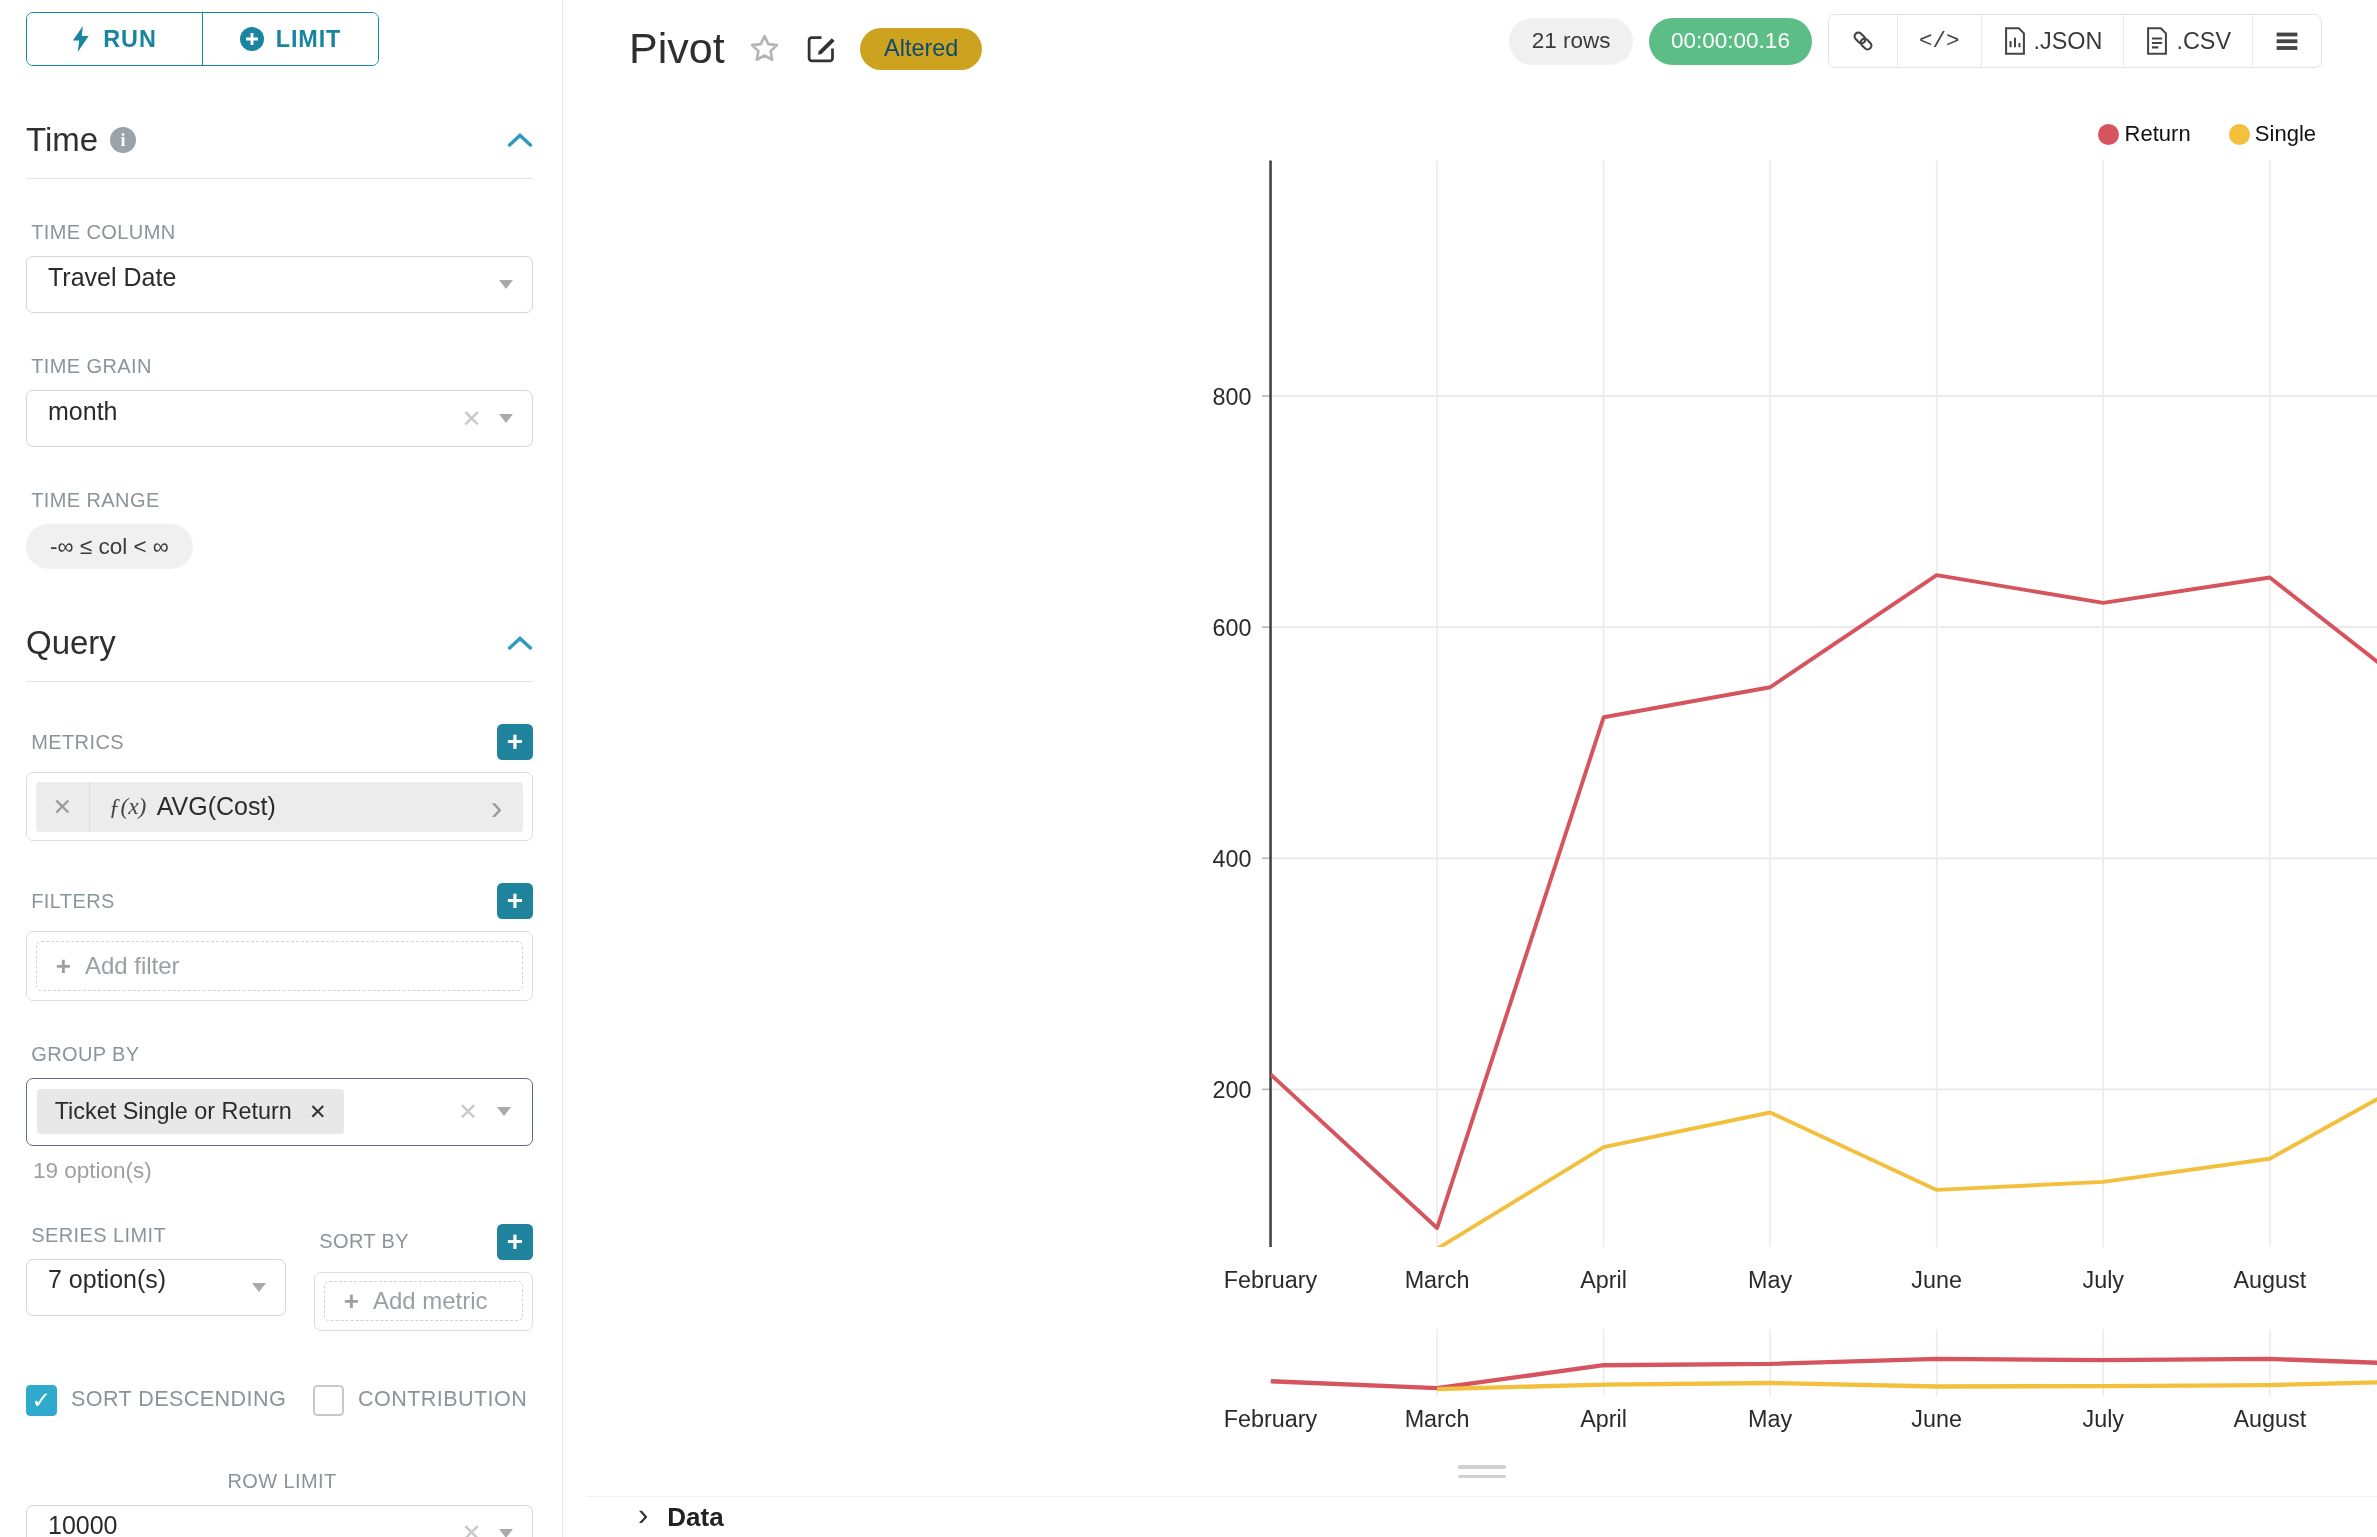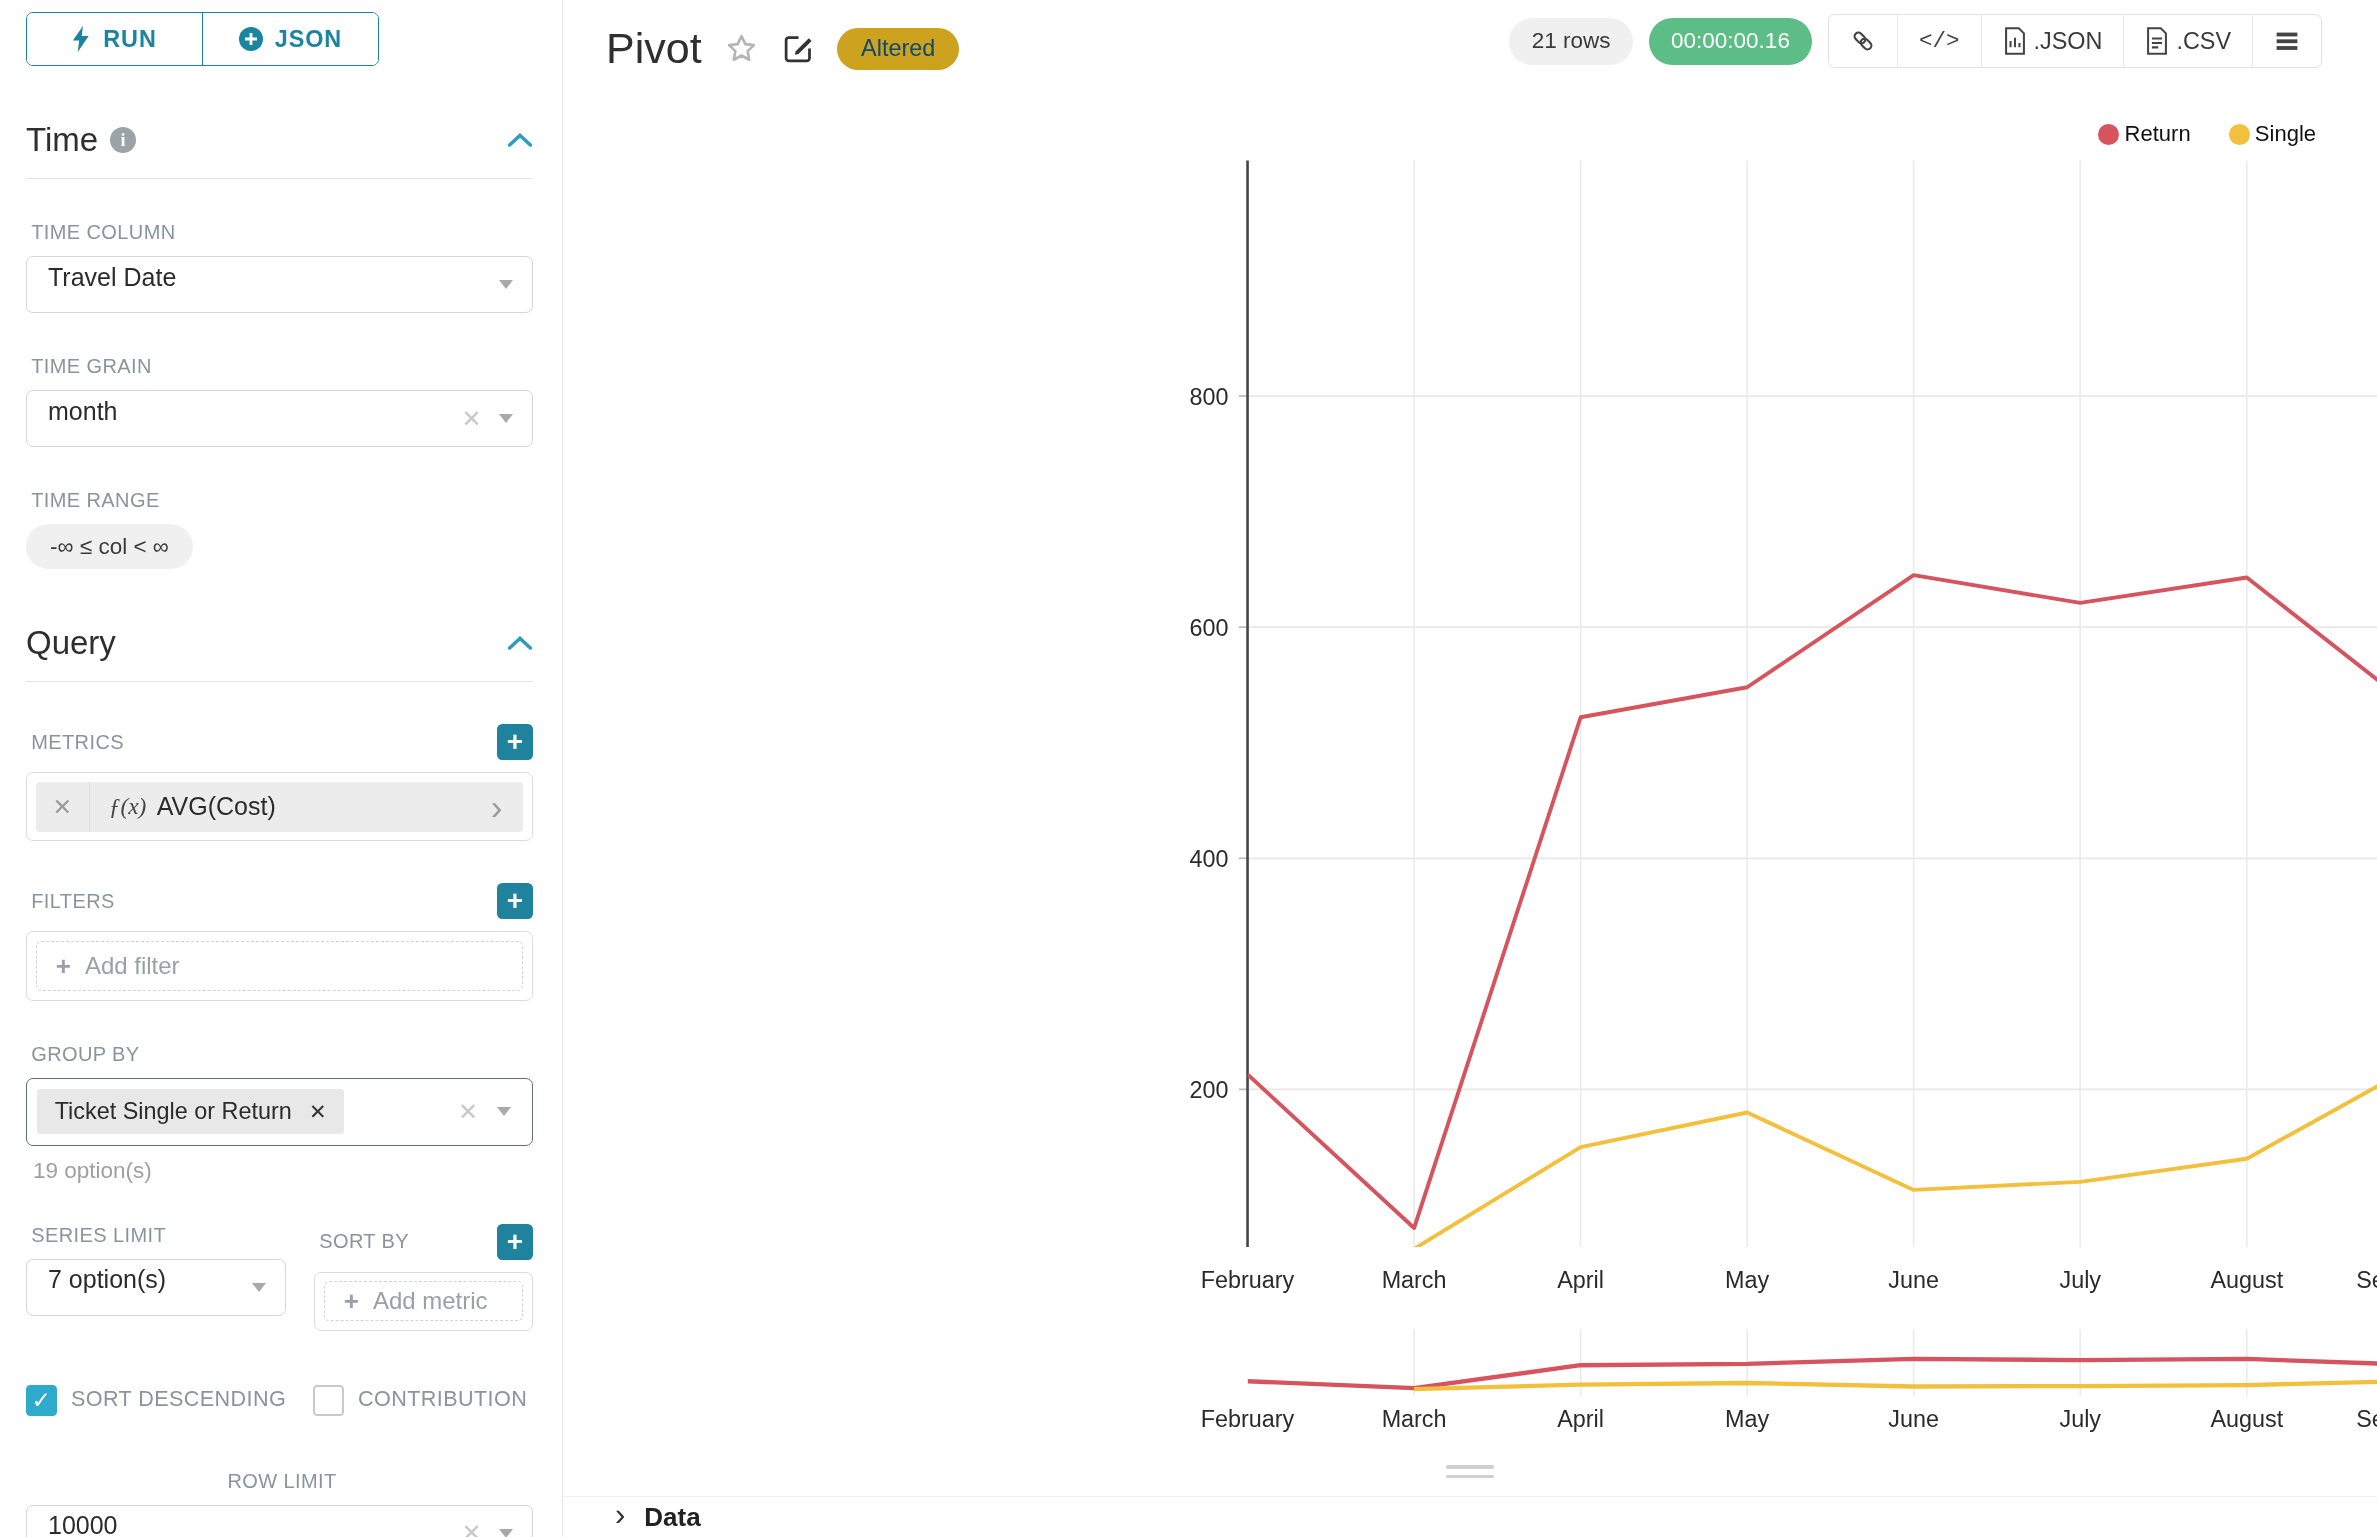--- a/index.html
+++ b/index.html
@@ -1,18 +1,18 @@
 <!DOCTYPE html>
 <html style="font-size:14px"><head>
 <meta charset="utf-8">
 <style>
   * { margin:0; padding:0; box-sizing:border-box; }
   html,body { width:2377px; height:1538px; overflow:hidden; background:#fff;
     font-family:"Liberation Sans","DejaVu Sans",sans-serif; color:#2b2b2b; }
-  #app { position:relative; width:2377px; height:1538px; display:flex; }
+  #app { position:relative; width:2377px; height:1538px; display:flex;gap:23px; }
 
   
   #sidebar { position:relative; width:563px; height:100%; background:#fff;
     border-right:1.7px solid #e6e6e6; padding:12px 29px 0 26px; flex:none; }
   .btn-row { display:flex; width:353px; height:54px; border:1.7px solid #1a85a0;
     border-radius:7px; overflow:hidden; }
   .btn-row .half { flex:1; display:flex; align-items:center; justify-content:center;
     gap:12px; color:#1a85a0; font-size:23.4px; font-weight:bold; letter-spacing:0.9px;
     cursor:pointer; background:#fff; }
   .btn-row .half + .half { border-left:1.7px solid #1a85a0; }
@@ -134,21 +134,21 @@
         <svg width="19" height="26" viewBox="0 0 12 18">
           <path d="M7 0 L0 10 H4.4 L3.4 18 L11 7 H6.2 Z" fill="#1a85a0"></path>
         </svg>
         <span>RUN</span>
       </div>
       <div class="half">
         <svg width="24" height="24" viewBox="0 0 20 20">
           <circle cx="10" cy="10" r="10" fill="#1a85a0"></circle>
           <path d="M10 5 V15 M5 10 H15" stroke="#fff" stroke-width="2.4"></path>
         </svg>
-        <span>JSON</span>
+        <span>LIMIT</span>
       </div>
     </div>
 
     
     <div class="section-header">
       <span class="stitle">Time</span>
       <span class="info-dot">i</span>
       <span class="spacer"></span>
       <svg width="26" height="15.6" viewBox="0 0 30 18">
         <path d="M3 15 L15 4 L27 15" stroke="#2f9cbd" stroke-width="4" fill="none" stroke-linecap="round"></path>

